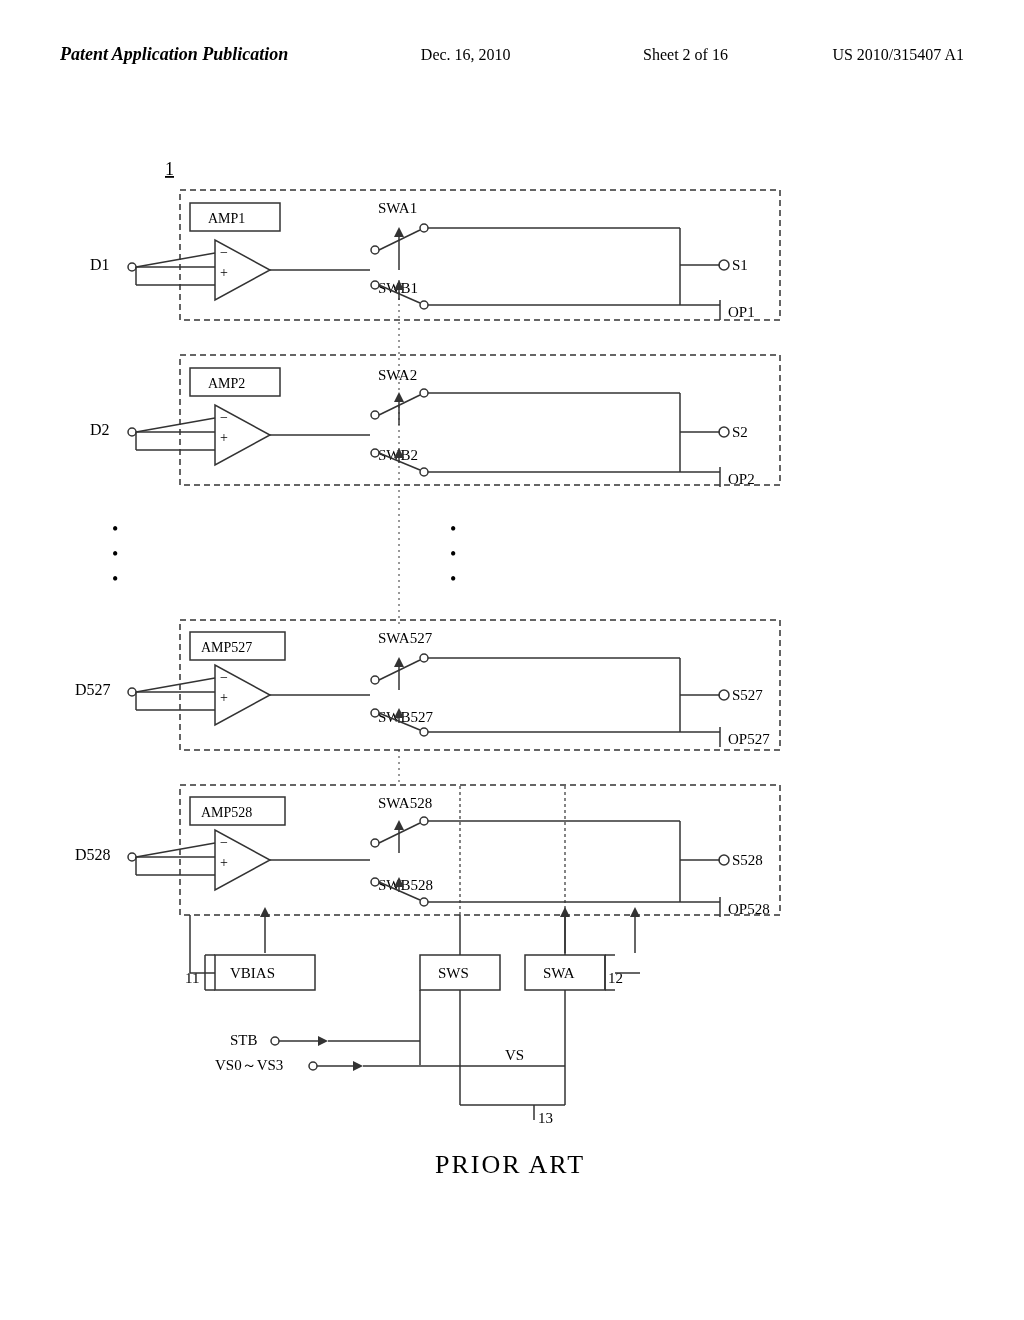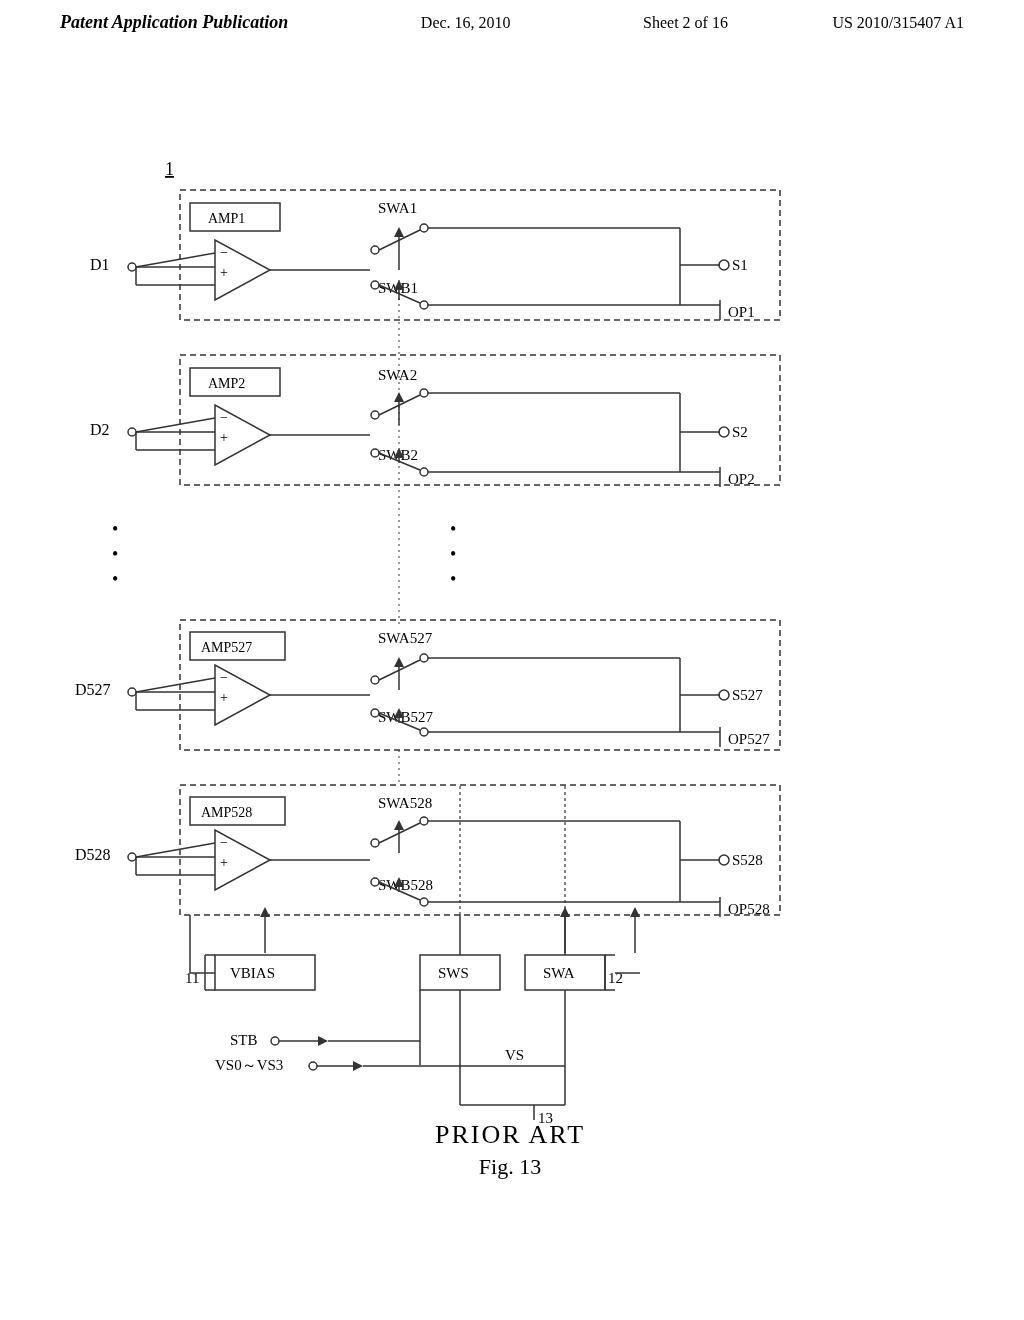--- a/index.html
+++ b/index.html
@@ -13,21 +13,21 @@
     }
     .page {
       width: 1024px;
       height: 1320px;
       background: #fff;
       position: relative;
     }
     .header {
       display: flex;
       align-items: baseline;
-      padding: 12px 60px 0 60px;
+      padding: 44px 60px 0 60px;
       justify-content: space-between;
     }
     .header-left {
       font-weight: bold;
       font-size: 18px;
       font-style: italic;
     }
     .header-center {
       font-size: 16px;
       margin-left: 28px;
@@ -326,16 +326,15 @@
 
       <line x1="505" y1="770" x2="505" y2="640" stroke="#333" stroke-width="1.2" stroke-dasharray="3,3"></line>
 
       <line x1="339" y1="135" x2="339" y2="480" stroke="#333" stroke-width="1" stroke-dasharray="2,4"></line>
       <line x1="339" y1="605" x2="339" y2="640" stroke="#333" stroke-width="1" stroke-dasharray="2,4"></line>
 
     </svg>
 
     <div class="caption-area">
       <div class="caption-prior">PRIOR ART</div>
-      <div class="caption-fig">Fig. 13</div>
     </div>
   </div>
 </div>
 
 </body></html>

